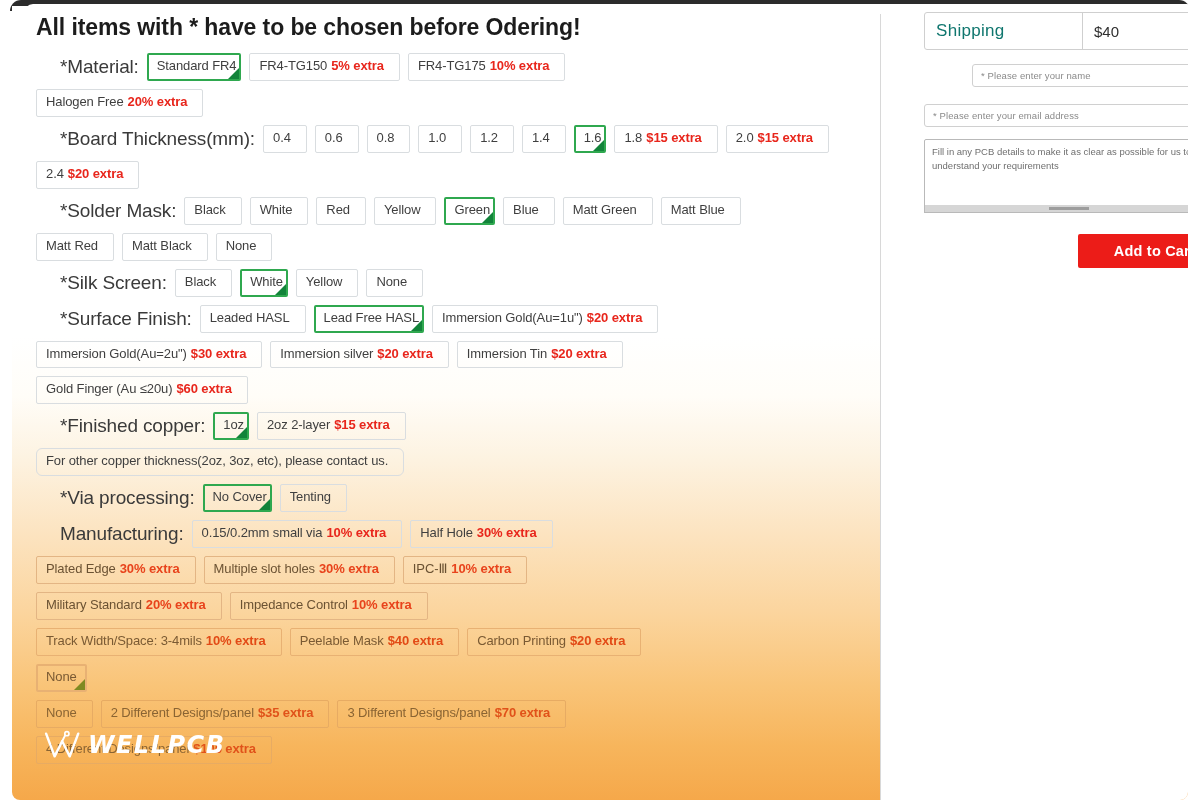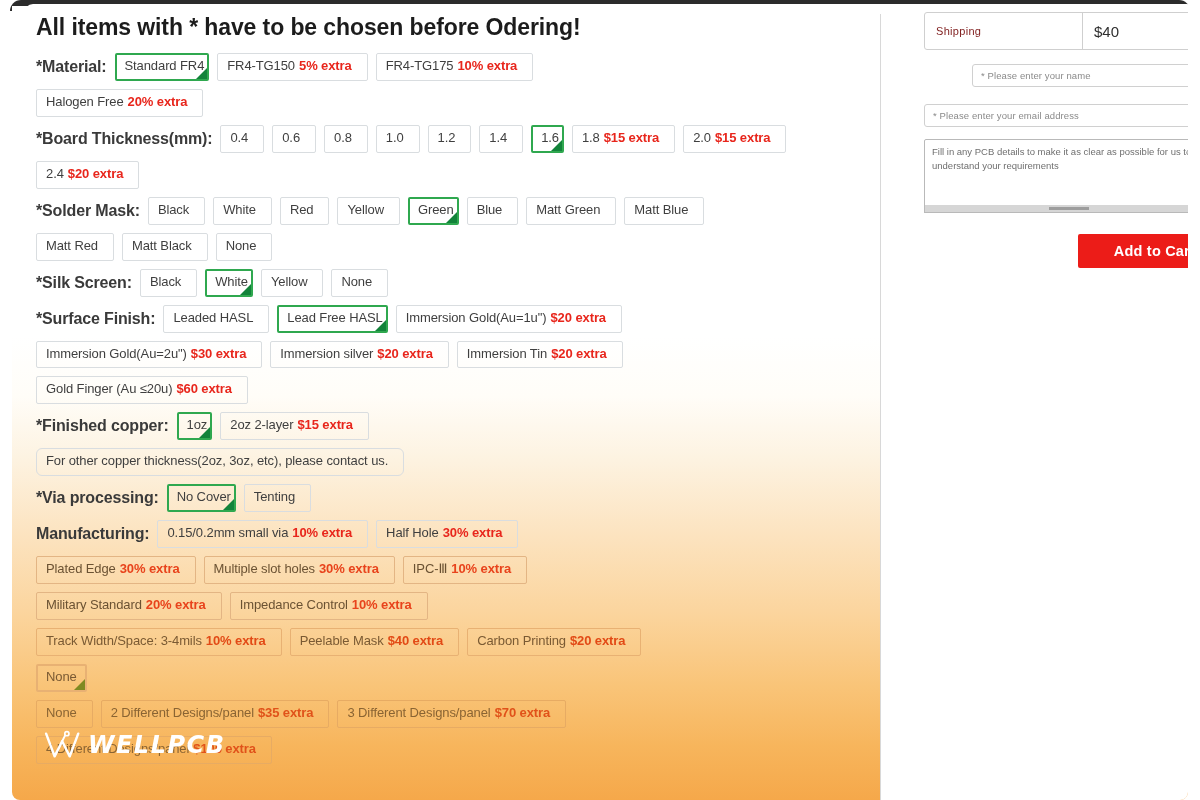--- a/index.html
+++ b/index.html
@@ -99,25 +99,26 @@
   .row {
     display: flex;
     flex-wrap: wrap;
     align-items: center;
     gap: 8px;
     margin-bottom: 8px;
     padding-left: 6px;
   }
 
   .row-label {
-    font-size: 16px;
+    font-size: 19px;
     color: #3a3a3a;
-    font-weight: bold;
+    font-weight: normal;
     white-space: nowrap;
     letter-spacing: -0.15px;
+    margin-left: 24px;
   }
 
   .opt {
     display: inline-flex;
     align-items: baseline;
     gap: 4px;
     position: relative;
     padding: 5px 15px 6px 9px;
     border: 1px solid #d9dde0;
     background: transparent;
@@ -226,22 +227,22 @@
     border: 1px solid #cfcfcf;
     border-radius: 3px;
     display: flex;
     background: #fff;
   }
   .ship-label {
     flex: 0 0 146px;
     display: flex;
     align-items: center;
     padding-left: 11px;
-    font-size: 11px;
-    color: #7f1d1d;
+    font-size: 17px;
+    color: #0f766e;
     border-right: 1px solid #cfcfcf;
     letter-spacing: 0.3px;
   }
   .ship-value {
     flex: 1;
     display: flex;
     align-items: center;
     padding-left: 11px;
     font-size: 15px;
     color: #2f2f2f;

